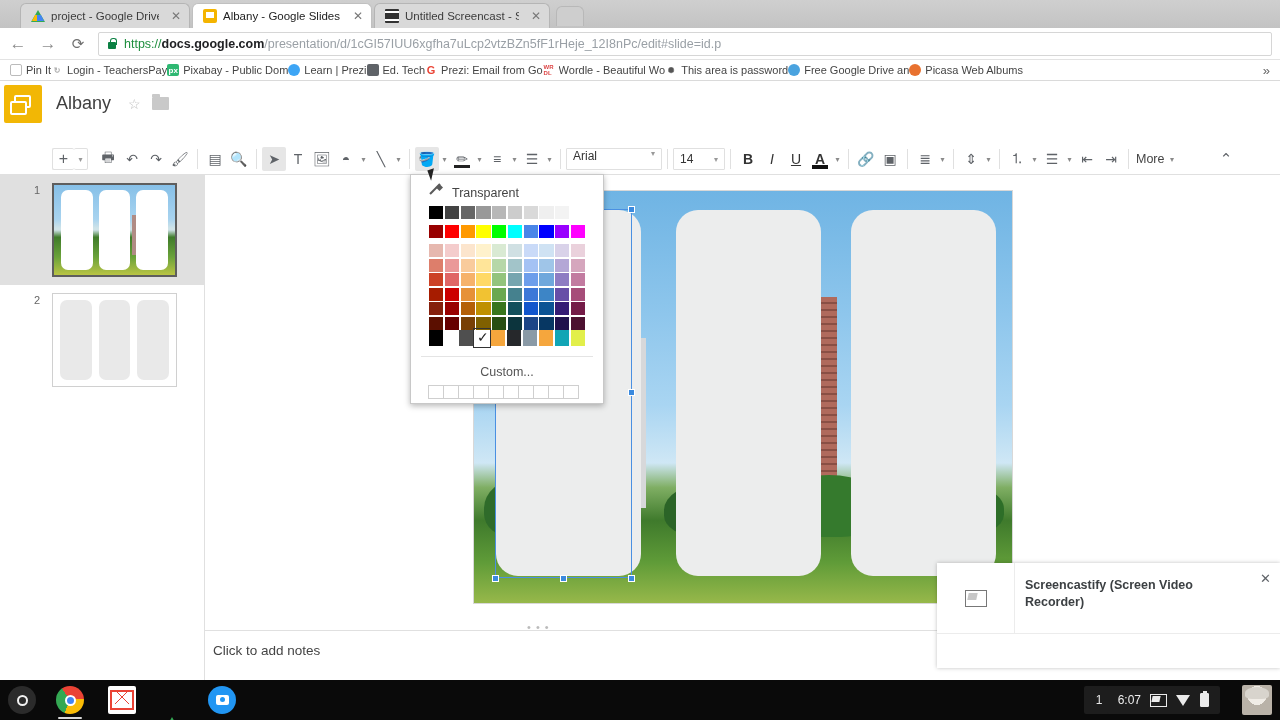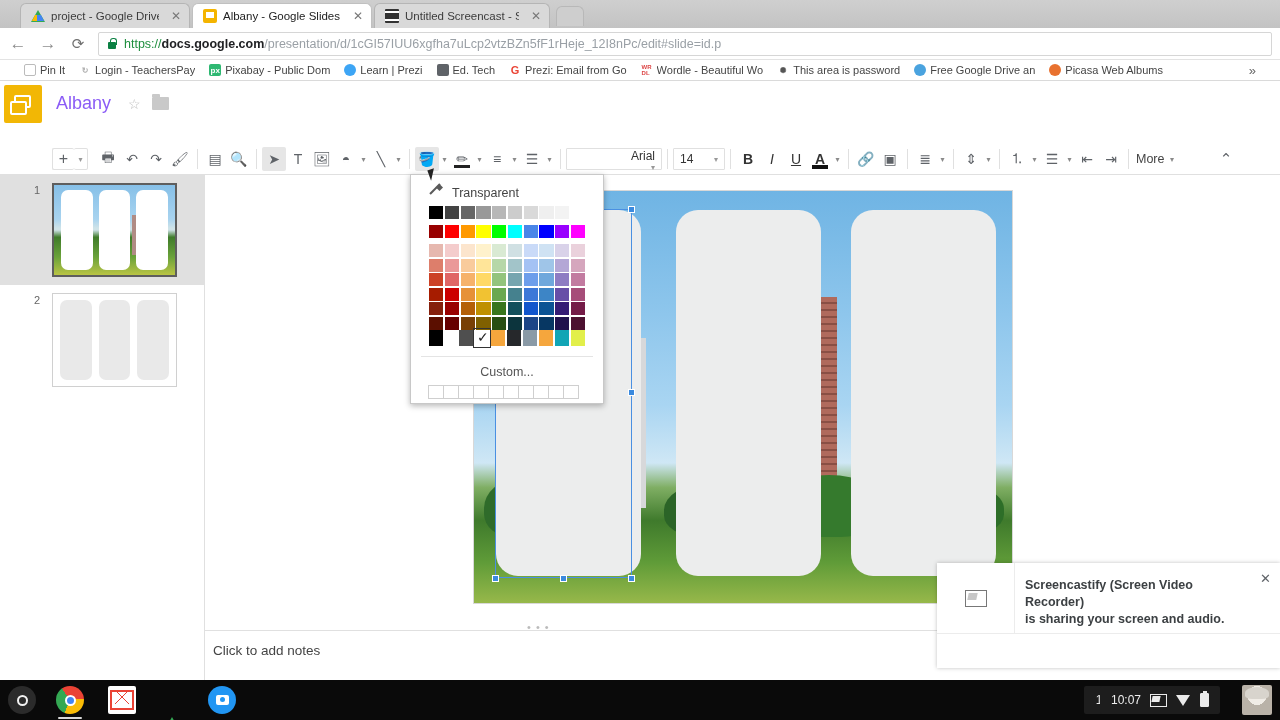--- a/index.html
+++ b/index.html
@@ -79,21 +79,21 @@
   .lock:before{content:"";position:absolute;left:1px;top:4px;width:8px;height:7px;background:#0b8043;border-radius:1px;}
   .lock:after{content:"";position:absolute;left:2.5px;top:0px;width:5px;height:6px;border:1.5px solid #0b8043;border-bottom:none;border-radius:3px 3px 0 0;}
   .urltext { font-size:12.5px; white-space:nowrap; overflow:hidden; }
   .urltext .sch{color:#1e8e3e;}
   .urltext .dom{color:#202124;font-weight:bold;}
   .urltext .pth{color:#9aa0a6;}
 
   .chrome-bookmarks {
     position:absolute; left:0; top:60px; width:1280px; height:21px;
     background:#fff; border-bottom:1px solid #dadada;
-    display:flex; align-items:center; padding:0 24px; gap:14px;
+    display:flex; align-items:center; padding:0 10px; 
     font-size:11px; color:#444; white-space:nowrap; overflow:hidden;
   }
   .bm { display:flex; align-items:center; gap:4px; max-width:150px; overflow:hidden;}
   .bm .bmi { width:12px;height:12px;flex:0 0 12px; border-radius:2px; font-size:8px;
              display:flex;align-items:center;justify-content:center;color:#fff;font-weight:bold;}
   .bm .bml { overflow:hidden; text-overflow:clip; }
   .bm-more{ margin-left:auto; color:#666; font-size:13px;}
 
   
   .sc-badge {
@@ -121,21 +121,21 @@
   .gs-logo{
     position:absolute; left:4px; top:4px; width:38px;height:38px; background:#f2b705;
     border-radius:2px;
   }
   .gs-logo i{
     position:absolute;left:10px;top:10px;width:17px;height:13px;border:2px solid #fff;border-radius:2px;
   }
   .gs-logo i:after{
     content:"";position:absolute;left:-6px;top:4px;width:13px;height:10px;border:2px solid #fff;border-radius:2px;background:#f2b705;
   }
-  .doc-title{position:absolute;left:56px;top:12px;font-size:18px;color:#8b5cf6;}
+  .doc-title{position:absolute;left:56px;top:12px;font-size:18px;color:#404040;}
   .title-star{position:absolute;left:128px;top:15px;font-size:14px;color:#bdbdbd;}
   .title-folder{position:absolute;left:152px;top:16px;width:17px;height:13px;background:#c9c9c9;border-radius:1px;}
   .title-folder:after{content:"";position:absolute;left:0;top:-3px;width:8px;height:3px;background:#c9c9c9;border-radius:1px 1px 0 0;}
   .menubar{position:absolute;left:55px;top:118px;display:flex;gap:0;font-size:13px;color:#333;}
   .menubar .mi{padding:2px 9px;cursor:default;}
   .saved{position:absolute;left:auto;margin-left:12px;color:#9e9e9e;font-size:12.5px;padding-top:2px;}
   .acct{position:absolute;right:12px;top:92px;font-size:11.5px;color:#777;}
   .btn-present{
     position:absolute;right:183px;top:110px;height:28px;display:flex;align-items:center;
     background:#f1f1f1;border:1px solid #dcdcdc;border-radius:2px;padding:0 8px;gap:6px;font-size:12.5px;color:#444;
@@ -158,22 +158,22 @@
   .toolbar{position:absolute;left:0;top:143px;width:1280px;height:32px;background:#fff;border-bottom:1px solid #e0e0e0;}
   .tgrp{position:absolute;top:0;height:32px;display:flex;align-items:center;}
   .tbtn{
     width:24px;height:24px;display:flex;align-items:center;justify-content:center;
     color:#5f6368;font-size:14px;border-radius:2px;
   }
   .tbtn.active{background:#e6e6e6;}
   .tsep{width:1px;height:20px;background:#e0e0e0;margin:0 5px;}
   .tcar{font-size:8px;color:#8a8a8a;width:11px;text-align:center;}
   .fontbox{
-    width:96px;height:22px;border:1px solid #e0e0e0;border-radius:1px;display:flex;align-items:flex-end;
-    padding:0 6px;font-size:12px;color:#333;flex-direction:column;
+    width:96px;height:22px;border:1px solid #e0e0e0;border-radius:1px;display:flex;align-items:flex-start;
+    padding:0 6px;font-size:12px;color:#333;
   }
   .fontbox .cv{margin-left:auto;font-size:8px;color:#999;}
   .sizebox{
     width:52px;height:22px;border:1px solid #e0e0e0;border-radius:1px;display:flex;align-items:center;
     padding:0 6px;font-size:12px;color:#333;
   }
   .sizebox .cv{margin-left:auto;font-size:8px;color:#999;}
 
   
   .filmstrip{position:absolute;left:0;top:175px;width:205px;height:505px;background:#fff;border-right:1px solid #e0e0e0;}
@@ -690,42 +690,41 @@
   </div>
   <div class="cursor-arrow"></div>
 
   <div class="share-note">
     <div class="sn-top">
       <div class="sn-icon-wrap">
         <div class="sn-icon"></div>
       </div>
       <div class="sn-text">
         <div>Screencastify (Screen Video Recorder)</div>
-        <div>is sharing your screen and audio.</div>
       </div>
       <div class="sn-close">✕</div>
     </div>
     <div class="sn-div"></div>
   </div>
 
   <div class="shelf">
     <div class="launcher">
         <i></i>
       </div>
     <div class="shelf-app ic-chrome sa-running" style="left:56px;">
         <i></i>
       </div>
     <div class="shelf-app ic-gmail" style="left:108px;"></div>
     <div class="shelf-app ic-drive sa-running" style="left:158px;"></div>
     <div class="shelf-app ic-cam" style="left:208px;">
         <i></i>
       </div>
     <div class="vdesk">1</div>
     <div class="tray">
-      <span>10:07</span>
+      <span>6:07</span>
       <span class="scr"></span>
       <span class="wifi"></span>
       <span class="batt"></span>
     </div>
     <div class="avatar"></div>
   </div>
 
 </div>
 
 </body></html>

